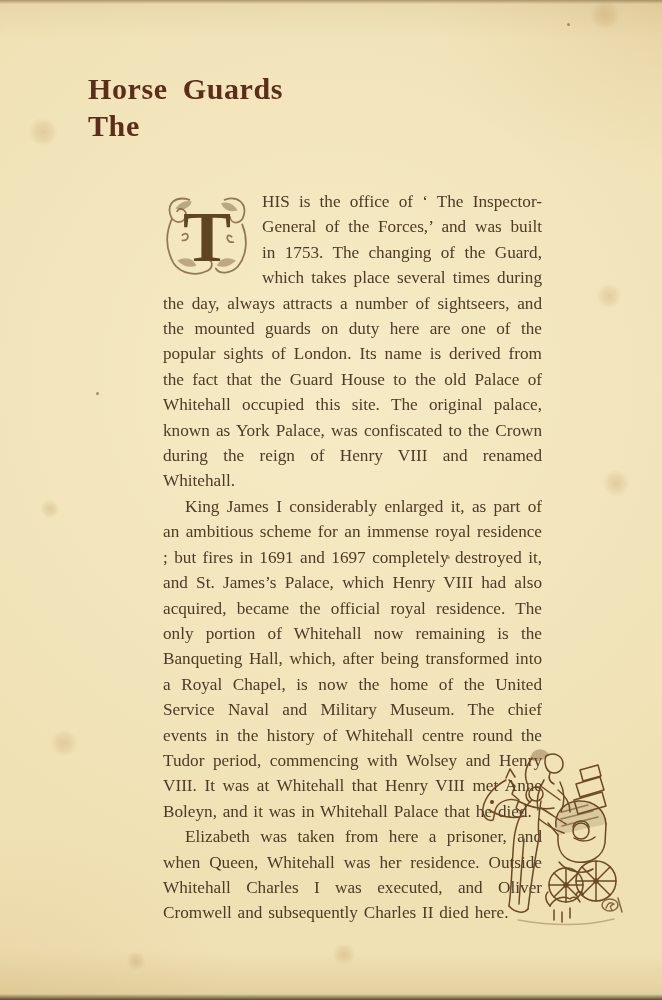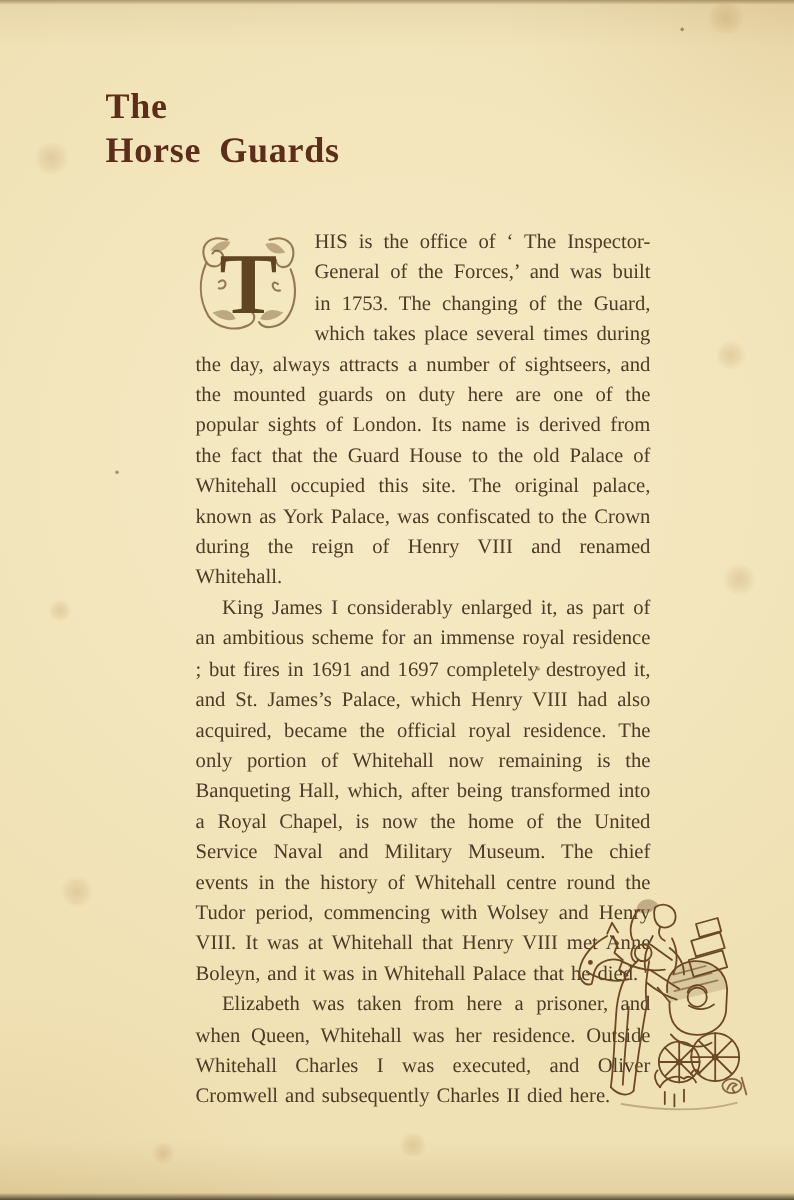--- a/index.html
+++ b/index.html
@@ -61,22 +61,22 @@
   <div class="spot" style="left:602px;top:470px;width:28px;height:26px;"></div>
   <div class="spot" style="left:40px;top:500px;width:20px;height:18px;"></div>
   <div class="spot" style="left:50px;top:730px;width:28px;height:26px;"></div>
   <div class="spot" style="left:332px;top:944px;width:24px;height:20px;"></div>
   <div class="spot" style="left:126px;top:952px;width:20px;height:18px;"></div>
   <div class="speck" style="left:567px;top:23px;"></div>
   <div class="speck" style="left:447px;top:556px;"></div>
   <div class="speck" style="left:96px;top:392px;"></div>
 
   <h1 class="title">
+    <span class="line line2">Horse Guards</span>
     <span class="line line1">The</span>
-    <span class="line line2">Horse Guards</span>
   </h1>
 
   <div class="text-block">
     <p class="para">
       <span class="dropcap">
         <svg viewBox="0 0 100 100" width="88" height="88" aria-hidden="true">
           <g stroke="#6b4a23" fill="none" stroke-width="2" opacity="0.7" stroke-linecap="round">
             <path d="M30,10 C14,5 5,14 8,26 C11,38 24,38 26,28 C27,21 19,18 16,23"></path>
             <path d="M10,32 C3,48 3,66 12,82 C20,94 38,97 50,91 C58,87 57,77 49,78"></path>
             <path d="M70,10 C85,5 95,14 92,27 C89,39 77,38 76,29"></path>

